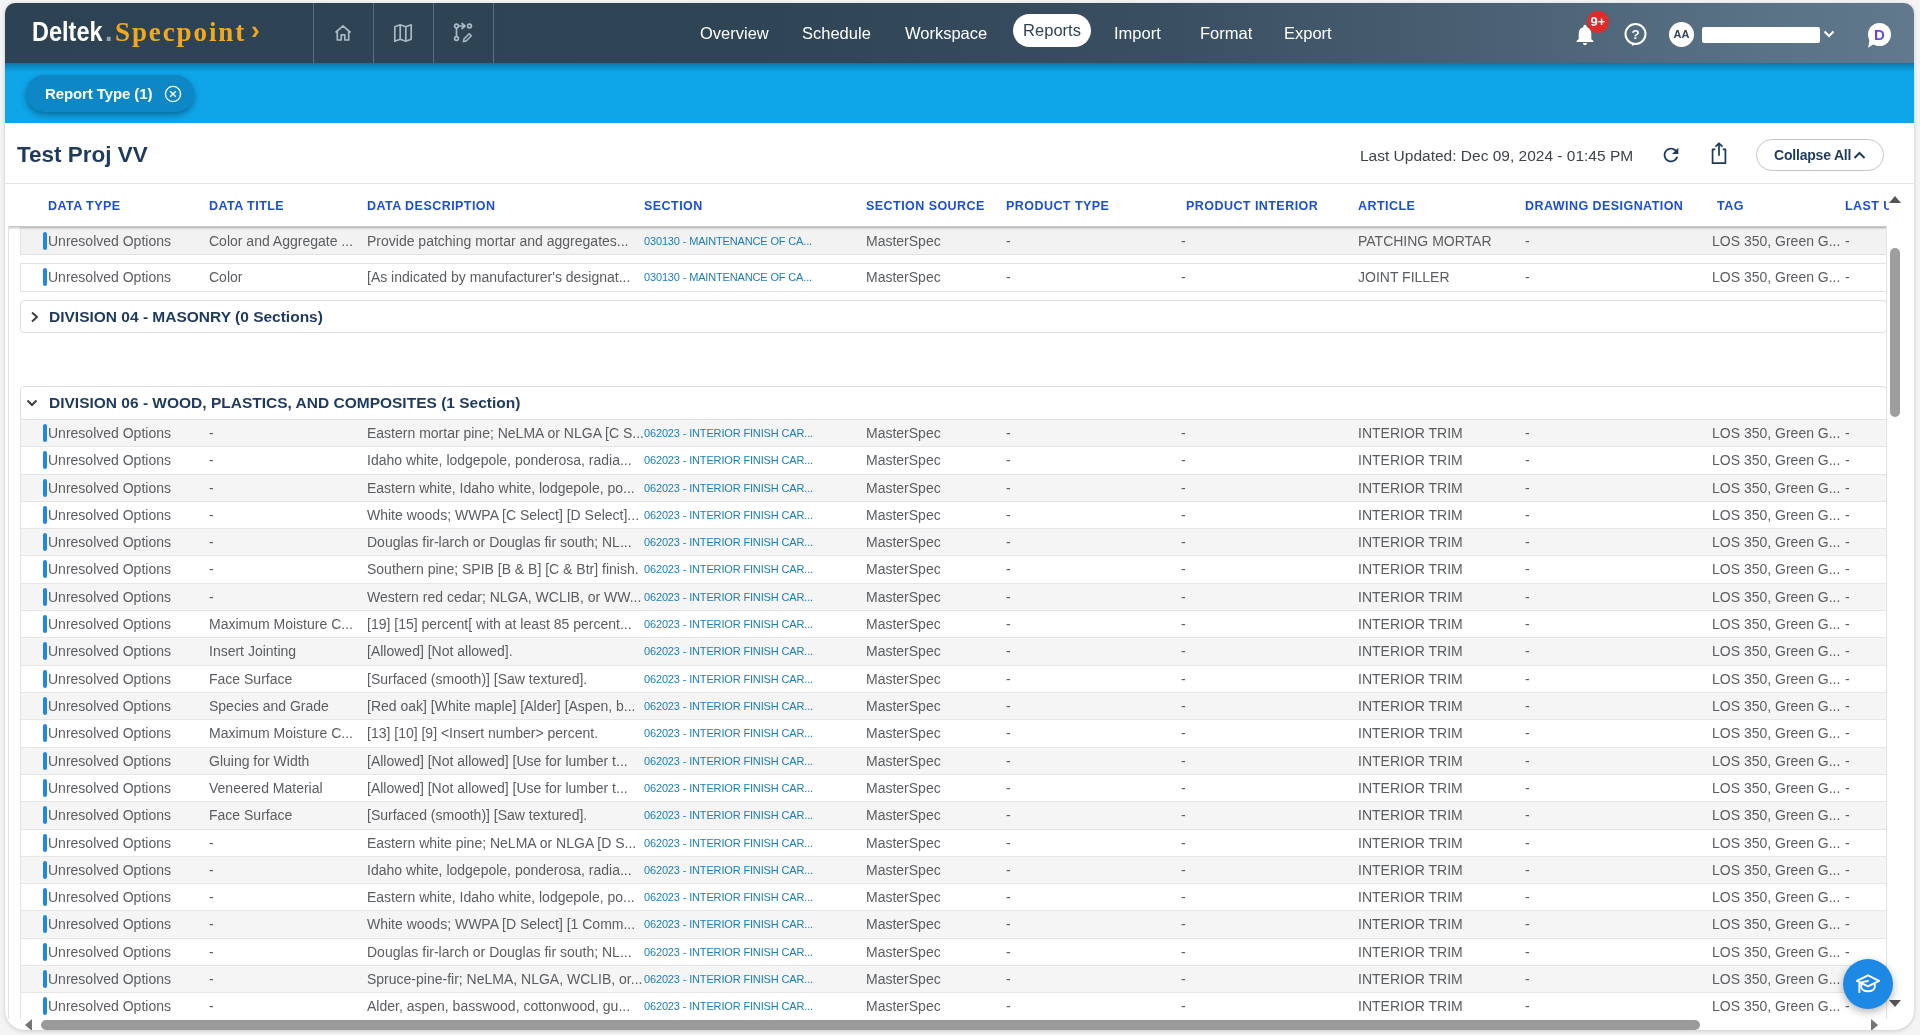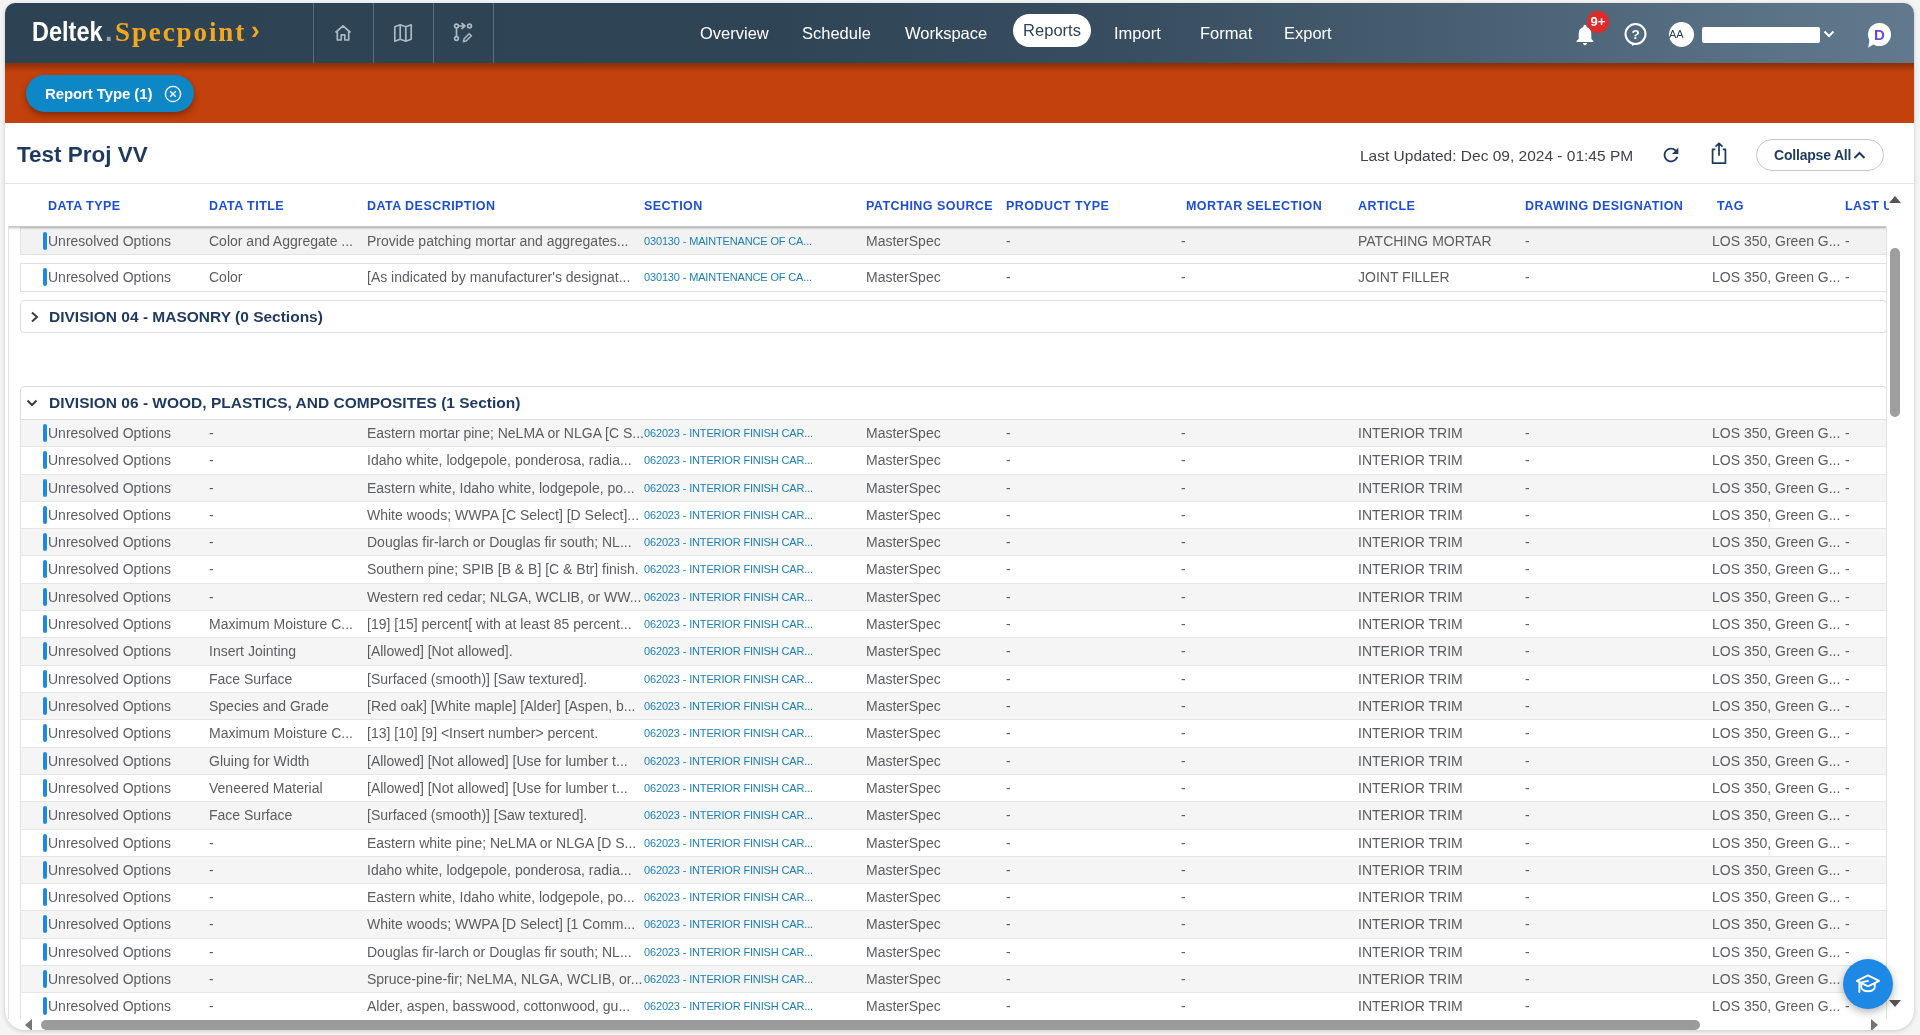--- a/index.html
+++ b/index.html
@@ -15,29 +15,29 @@
 #logo .gt { left:246px; top:-2px; font:bold 26px "Liberation Sans",sans-serif; color:#f3a71d; }
 .hsep { position:absolute; top:0; width:1px; height:60px; background:rgba(255,255,255,.22); }
 .hicon { position:absolute; top:18px; width:24px; height:24px; }
 .nav { position:absolute; top:0; height:60px; line-height:60px; color:#fff; font-size:16.5px; }
 #pill { position:absolute; left:1008px; top:11px; width:78px; height:33px; background:#fff; border-radius:17px; color:#2e4355; font-size:16.5px; text-align:center; line-height:33px; }
 
 
 #bellwrap { position:absolute; left:1568px; top:20px; }
 #badge { position:absolute; left:1582px; top:8px; min-width:22px; height:22px; background:#e02b2b; border-radius:11px; color:#fff; font-size:13px; font-weight:bold; text-align:center; line-height:22px; padding:0 3px; }
 #help { position:absolute; left:1618px; top:19px; }
-#aa { position:absolute; left:1664px; top:19px; width:25px; height:25px; border-radius:50%; background:#fff; color:#2e4355; font-size:11px; font-weight:normal; text-align:left; line-height:25px; }
+#aa { position:absolute; left:1664px; top:19px; width:25px; height:25px; border-radius:50%; background:#fff; color:#2e4355; font-size:11px; font-weight:bold; text-align:center; line-height:25px; }
 #unamebox { position:absolute; left:1697px; top:23.5px; width:118px; height:16px; background:#fff; border-radius:2px; }
 #uchev { position:absolute; left:1818px; top:27px; }
 #dbub { position:absolute; left:1863px; top:20px; width:23px; height:23px; border-radius:50%; background:#fff; text-align:center; }
 #dbub:after { content:""; position:absolute; left:1px; bottom:-3px; border:5px solid transparent; border-top-color:#fff; border-left-color:#fff; transform:rotate(12deg); }
 #dbub span { position:relative; z-index:2; font:bold 15px "Liberation Sans",sans-serif; line-height:23px; background:linear-gradient(120deg,#8a2be2,#4169e1); -webkit-background-clip:text; background-clip:text; color:transparent; }
 
 
-#gbar { position:absolute; left:0; top:60px; width:100%; height:60px; background:#c2410c; }
+#gbar { position:absolute; left:0; top:60px; width:100%; height:60px; background:#0ea5e9; }
 #gbar .shade { position:absolute; top:0; left:0; width:100%; height:9px; background:linear-gradient(rgba(0,0,0,.28),rgba(0,0,0,0)); }
 #chip { position:absolute; left:21px; top:12px; height:37px; background:#0d87c6; border-radius:18.5px; color:#fff; font-size:15px; font-weight:bold; letter-spacing:-.1px; line-height:37px; padding:0 12px 0 19px; box-shadow:0 3px 6px rgba(0,0,0,.35); }
 #chip svg { vertical-align:-4px; margin-left:8px; }
 
 
 #ptitle { position:absolute; left:12px; top:139px; font-size:22.5px; font-weight:bold; color:#1e3a5f; }
 #lastupd { position:absolute; left:1355px; top:144px; font-size:15.5px; color:#3f4449; }
 #collapse { position:absolute; left:1751px; top:136px; width:128px; height:32px; border:1px solid #c6c6c6; border-radius:16px; color:#1e3a5f; font-size:14px; font-weight:bold; letter-spacing:-.2px; line-height:30px; padding-left:17px; }
 #divider { position:absolute; left:0; top:180px; width:100%; height:1px; background:#e4e4e4; }
 
@@ -139,23 +139,23 @@
     <svg style="position:absolute;right:17px;top:11px" width="13" height="9" viewBox="0 0 13 9" fill="none" stroke="#1e3a5f" stroke-width="2">
         <path d="M1.5 7 L6.5 2 L11.5 7"></path>
       </svg>
   </div>
   <div id="divider"></div>
 
   <span class="ch" style="left:43px">DATA TYPE</span>
   <span class="ch" style="left:204px">DATA TITLE</span>
   <span class="ch" style="left:362px">DATA DESCRIPTION</span>
   <span class="ch" style="left:639px">SECTION</span>
-  <span class="ch" style="left:861px">PATCHING SOURCE</span>
+  <span class="ch" style="left:861px">SECTION SOURCE</span>
   <span class="ch" style="left:1001px">PRODUCT TYPE</span>
-  <span class="ch" style="left:1181px">MORTAR SELECTION</span>
+  <span class="ch" style="left:1181px">PRODUCT INTERIOR</span>
   <span class="ch" style="left:1353px">ARTICLE</span>
   <span class="ch" style="left:1520px">DRAWING DESIGNATION</span>
   <span class="ch" style="left:1712px">TAG</span>
   <span class="ch" style="left:1840px;width:44px;overflow:hidden;display:inline-block">LAST UPD</span>
 
   <div id="scroll">
     <div class="drow" style="left:11px;top:1px;height:28px;background:#f2f2f2;border:1px solid #e2e2e2">
         <i class="bar"></i>
         <span class="c" style="left:27px">Unresolved Options</span>
         <span class="c t" style="left:188px">Color and Aggregate ...</span>

